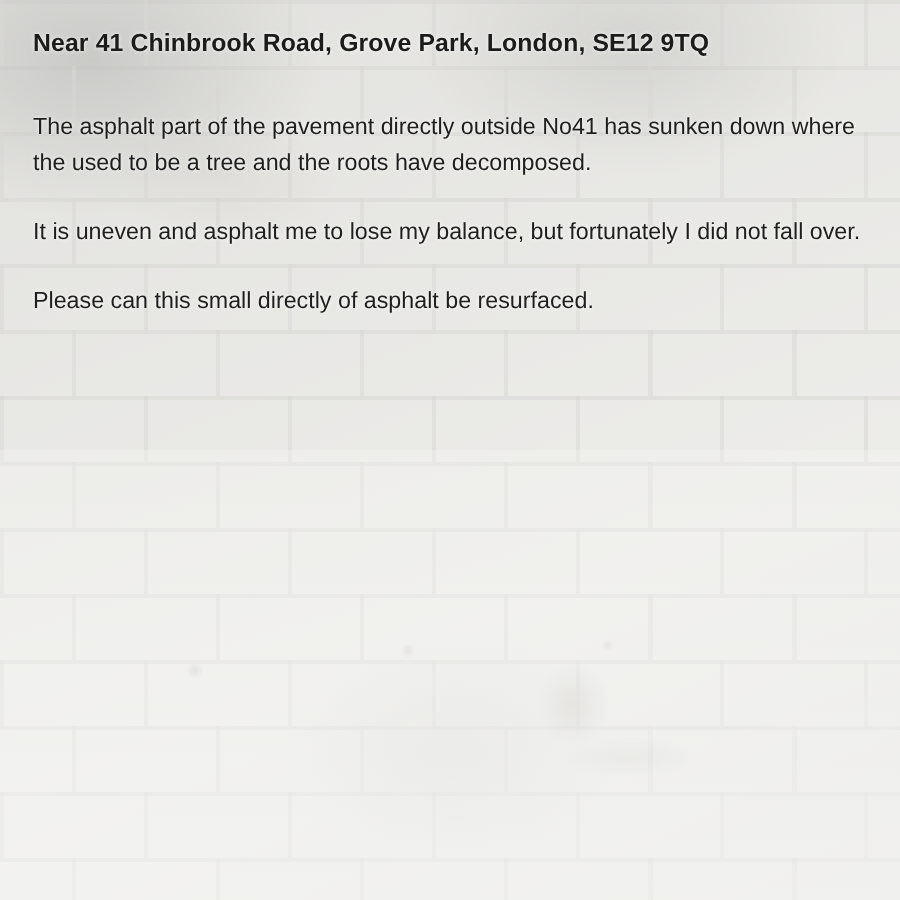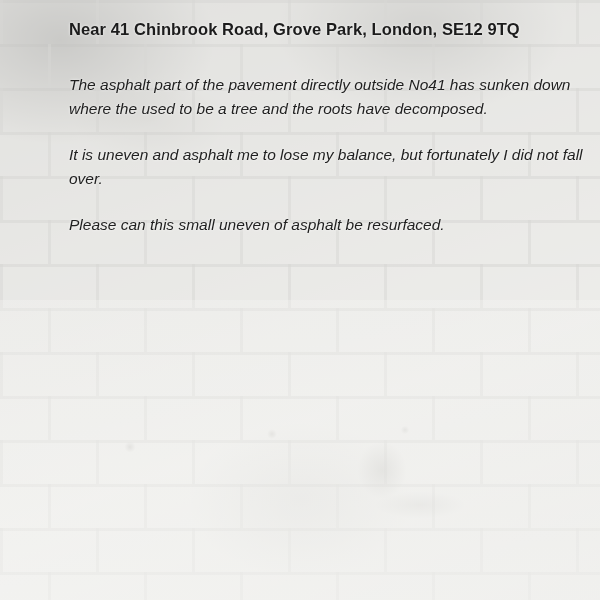--- a/index.html
+++ b/index.html
@@ -88,36 +88,34 @@
     left: 0; right: 0; top: 300px; bottom: 0;
     background: linear-gradient(to bottom, rgba(245,245,243,0.35), rgba(248,248,246,0.55));
   }
 
   
   .content {
     position: absolute;
     inset: 0;
     padding: 20px 16px 0 22px;
     box-sizing: border-box;
-    margin-left: 47px;
   }
   .title {
     font-size: 16.5px;
     font-weight: bold;
     color: #1c1c1c;
     letter-spacing: 0.1px;
     margin: 0 0 34px 0;
     text-shadow: 0 0 3px rgba(255,255,255,0.85);
   }
   .body-text {
     font-size: 15.5px;
     line-height: 24px;
     color: #1f1f1f;
     text-shadow: 0 0 3px rgba(255,255,255,0.85);
-    font-style: italic;
   }
   .body-text p {
     margin: 0 0 22px 0;
     max-width: 556px;
   }
   .body-text p:last-child {
     margin-bottom: 0;
   }
 </style>
 </head>
@@ -143,17 +141,17 @@
   </div>
   <div class="grime"></div>
   <div class="wash"></div>
   <div class="wash-lower"></div>
 
   <div class="content">
     <h1 class="title">Near 41 Chinbrook Road, Grove Park, London, SE12 9TQ</h1>
     <div class="body-text">
       <p>The asphalt part of the pavement directly outside No41 has sunken down where the used to be a tree and the roots have decomposed.</p>
       <p>It is uneven and asphalt me to lose my balance, but fortunately I did not fall over.</p>
-      <p>Please can this small uneven of asphalt be resurfaced.</p>
+      <p>Please can this small directly of asphalt be resurfaced.</p>
     </div>
   </div>
 
 </div>
 
 </body></html>

